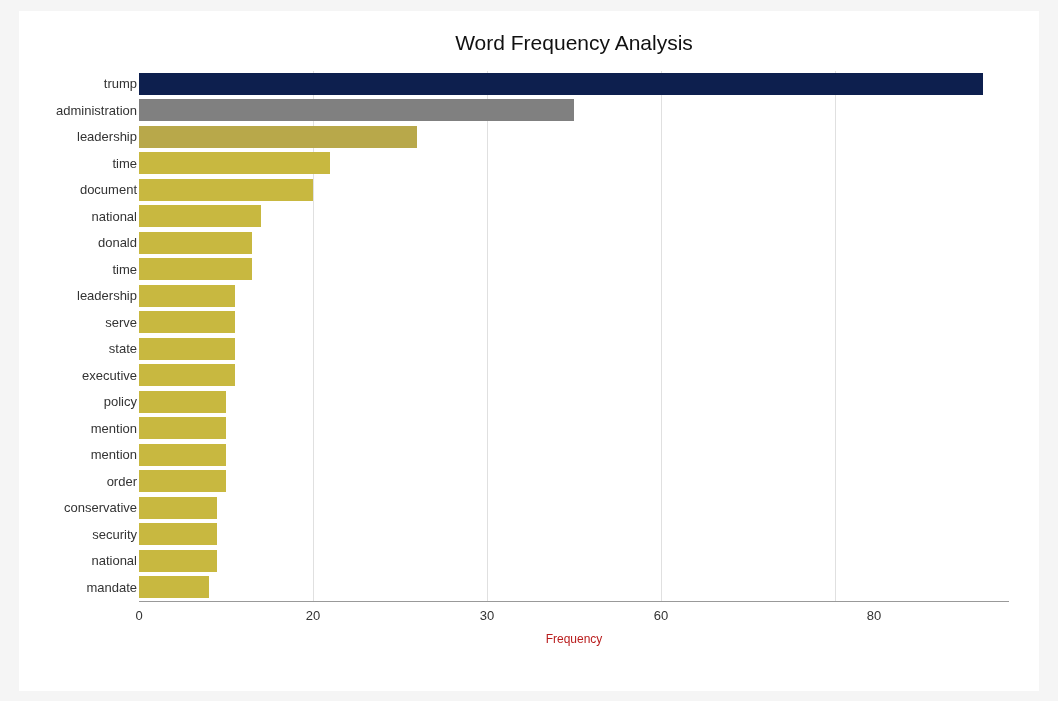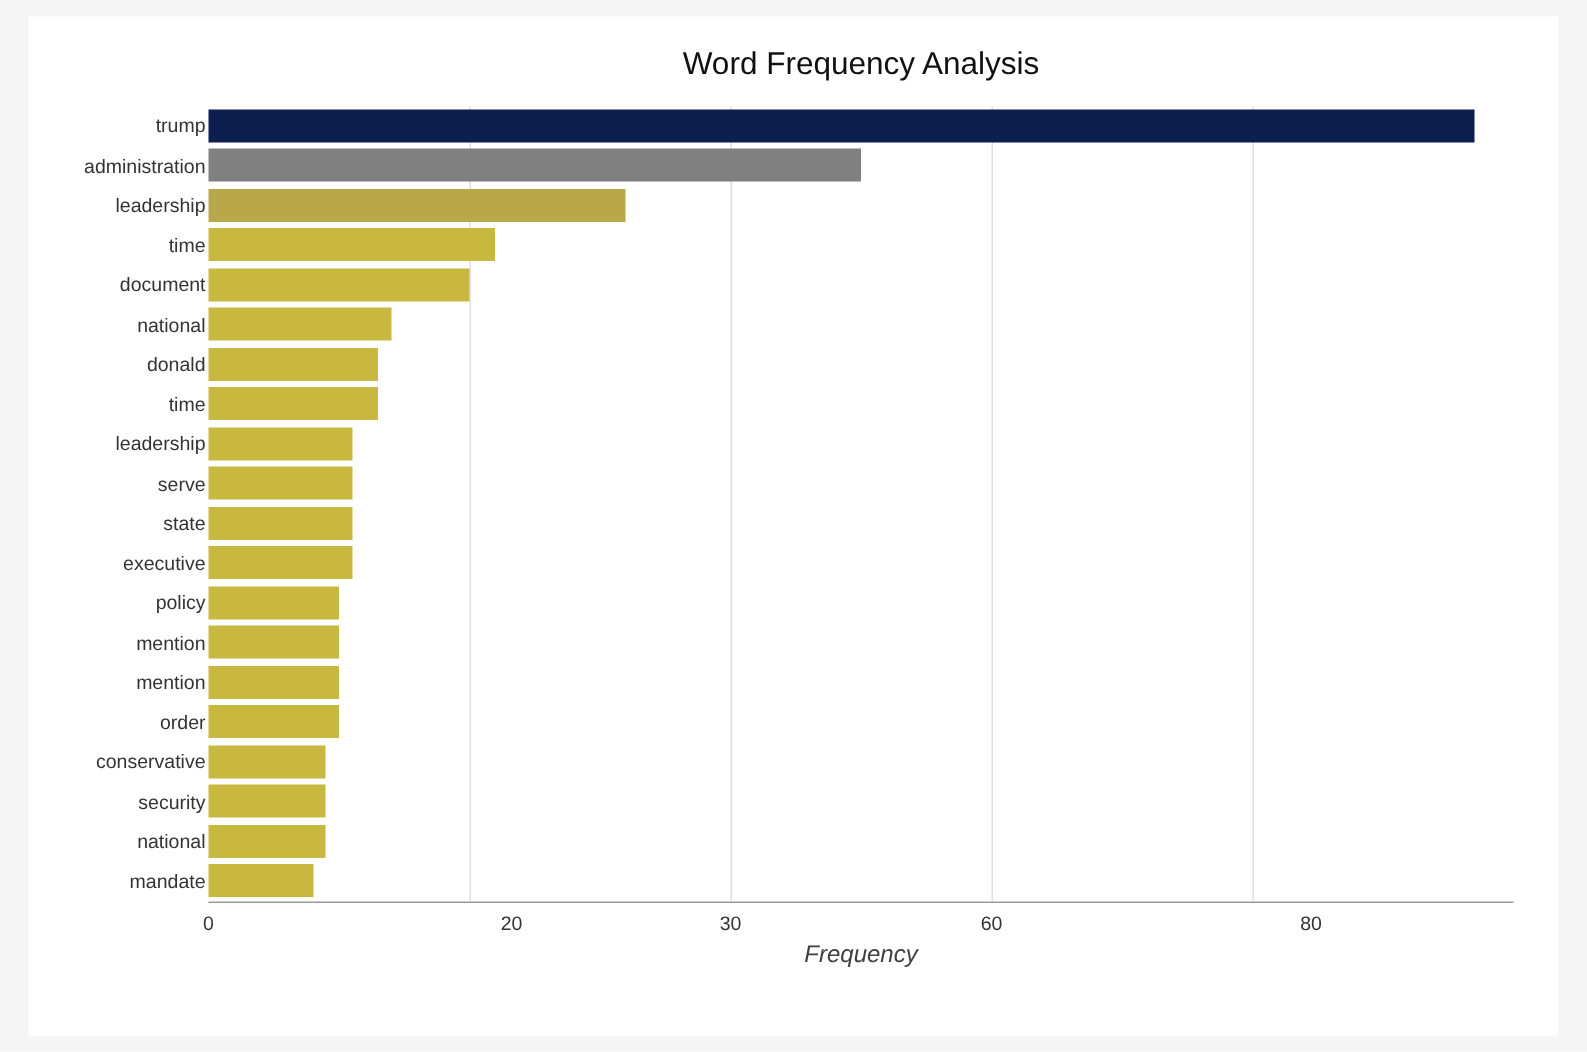--- a/index.html
+++ b/index.html
@@ -75,23 +75,22 @@
       transform: translateX(-50%);
       font-size: 13px;
       color: #333;
       top: 6px;
     }
     .x-label {
       position: absolute;
       bottom: -5px;
       left: 50%;
       transform: translateX(-50%);
-      font-size: 16px;
-      color: #404040;
-      font-style: italic;
+      font-size: 12px;
+      color: #b91c1c;
     }
     .labels-col {
       position: absolute;
       left: -110px;
       top: 0;
       bottom: 40px;
       width: 108px;
       display: flex;
       flex-direction: column;
       justify-content: space-around;
@@ -201,20 +200,20 @@
           <div class="bar-row">
             <div class="bar-fill" style="width: 9%; background-color: rgb(200, 184, 64);"></div>
           </div>
           <div class="bar-row">
             <div class="bar-fill" style="width: 8%; background-color: rgb(200, 184, 64);"></div>
           </div>
         </div>
       <div class="x-axis" id="x-axis">
         <div class="x-label">Frequency</div>
       <div class="x-tick" style="left: 0%;">0</div>
-          <div class="x-tick" style="left: 20%; margin-left: 28px;">20</div>
+          <div class="x-tick" style="left: 20%;">20</div>
           <div class="x-tick" style="left: 40%;">30</div>
           <div class="x-tick" style="left: 60%; text-align: right;">60</div>
           <div class="x-tick" style="left: 80%; margin-left: 39px;">80</div>
         </div>
     </div>
   </div>
 </div>
 
 </body></html>

